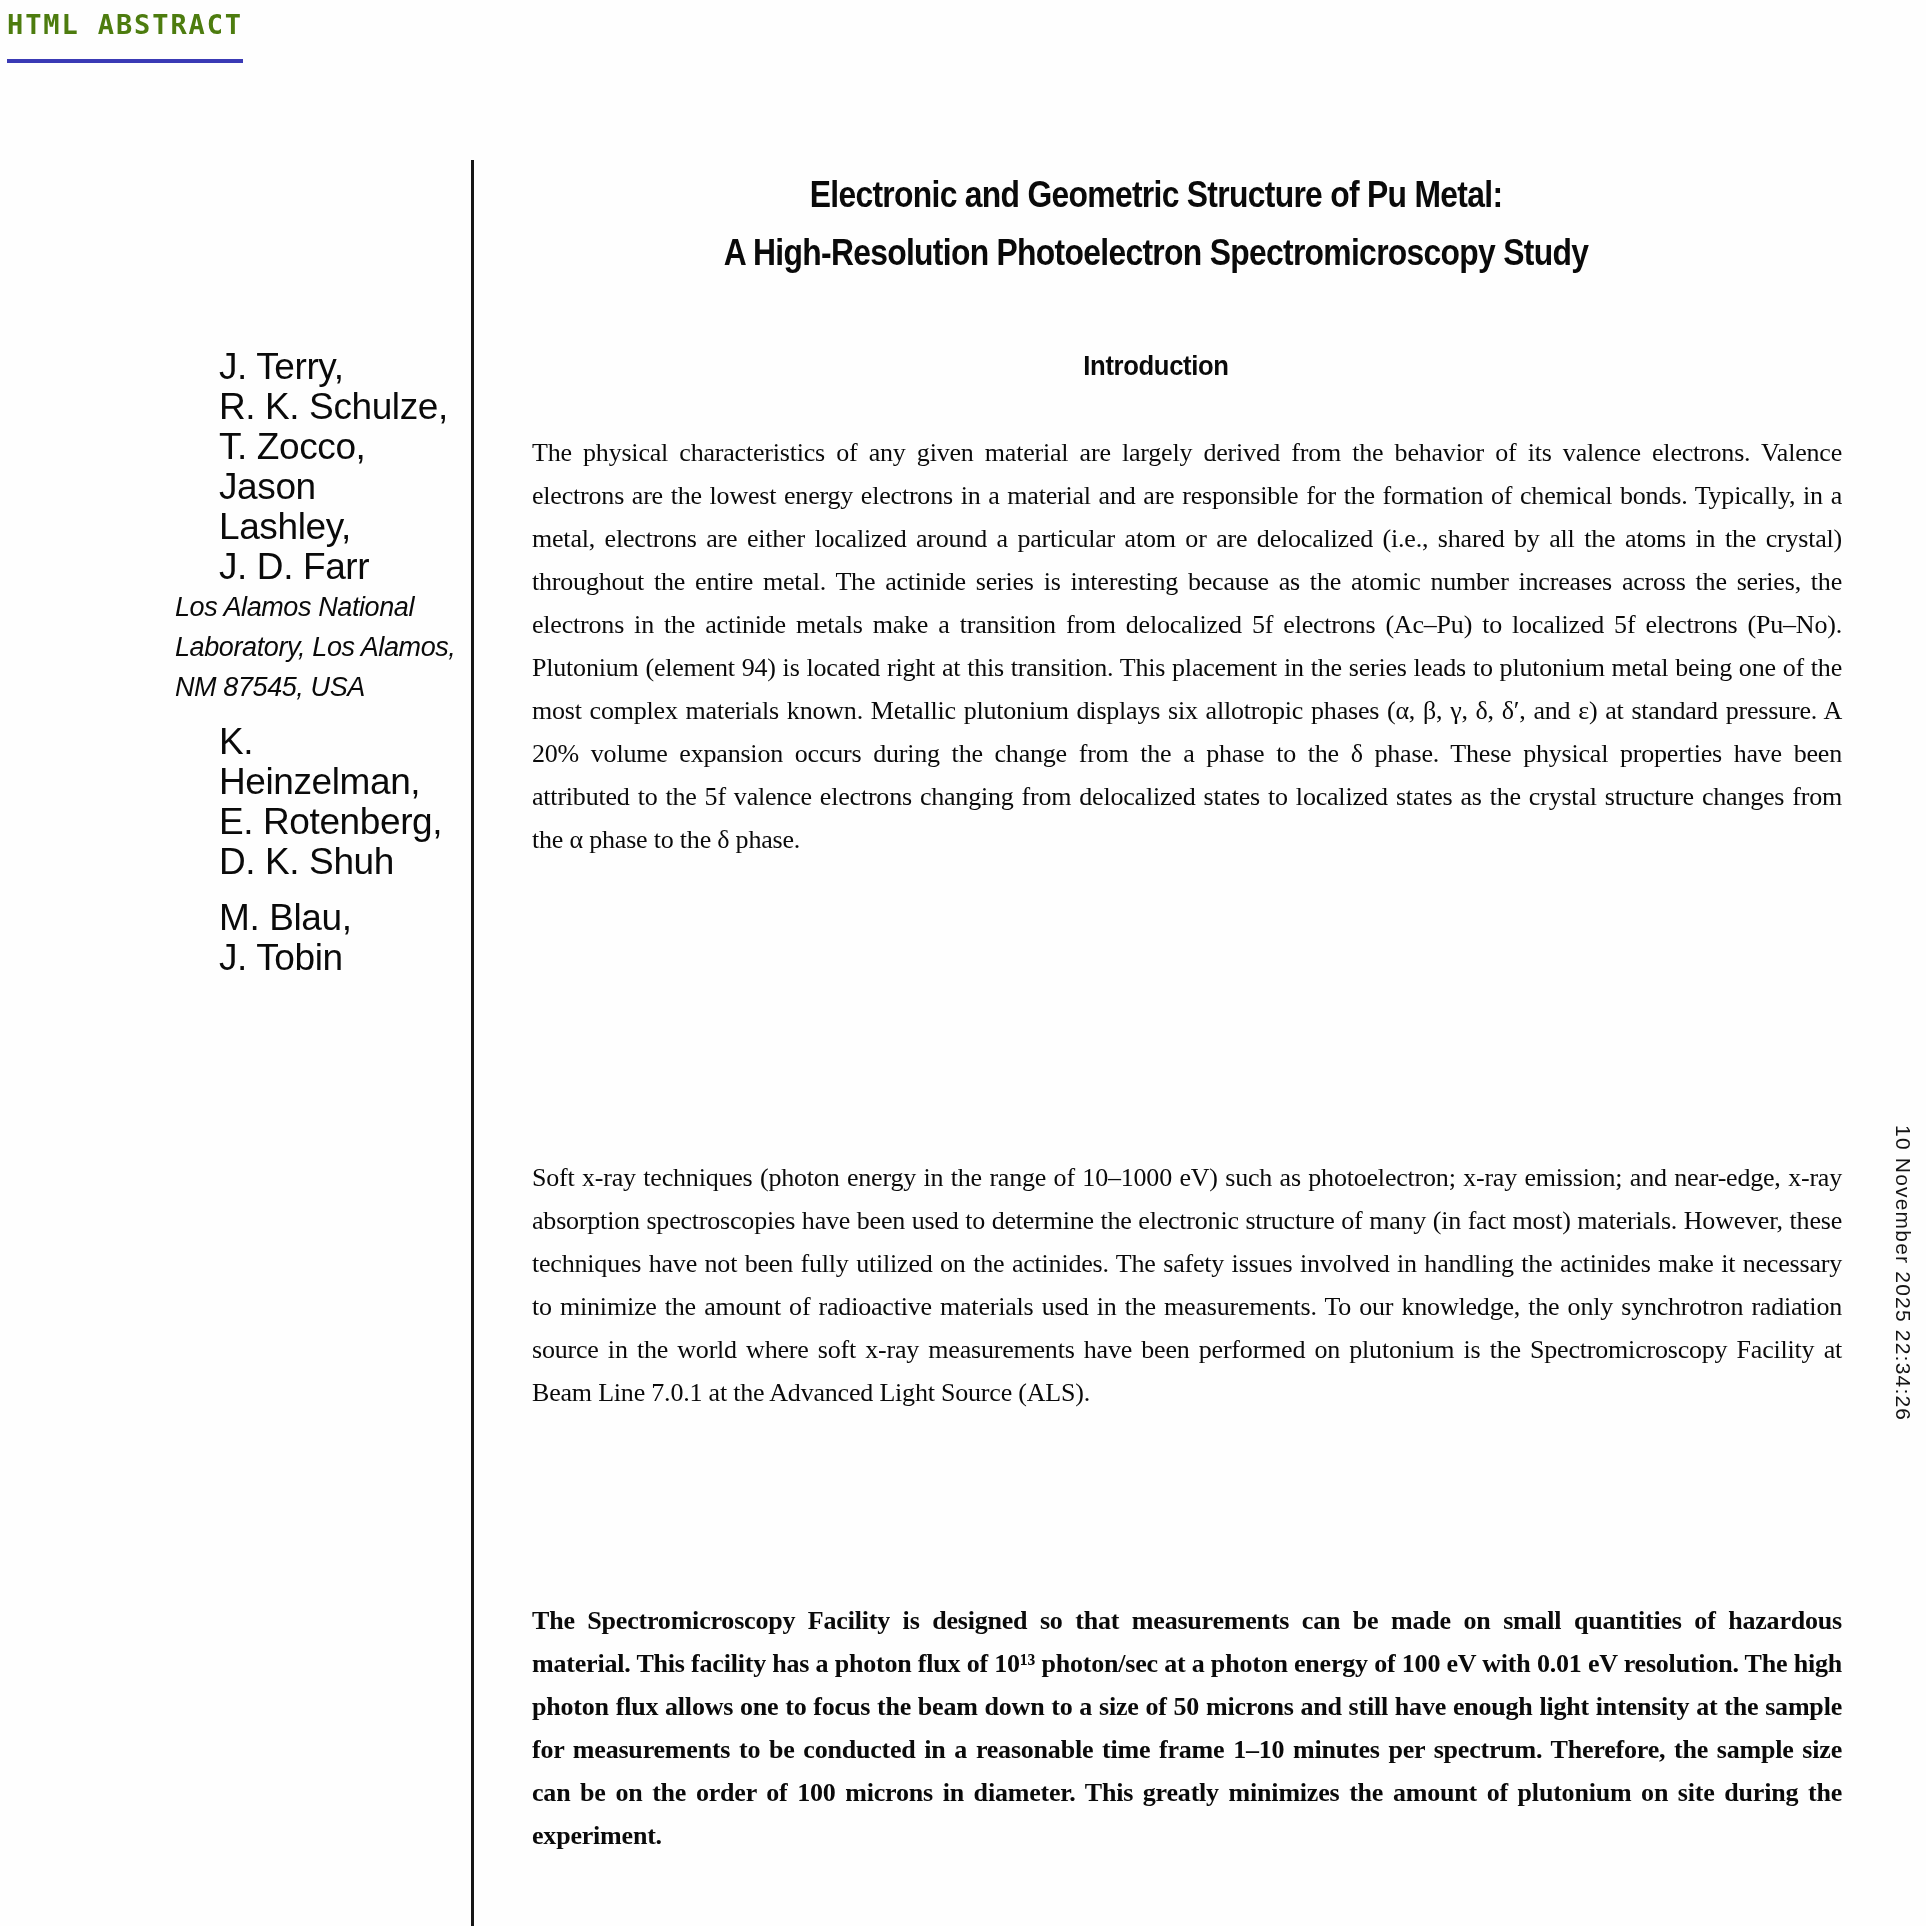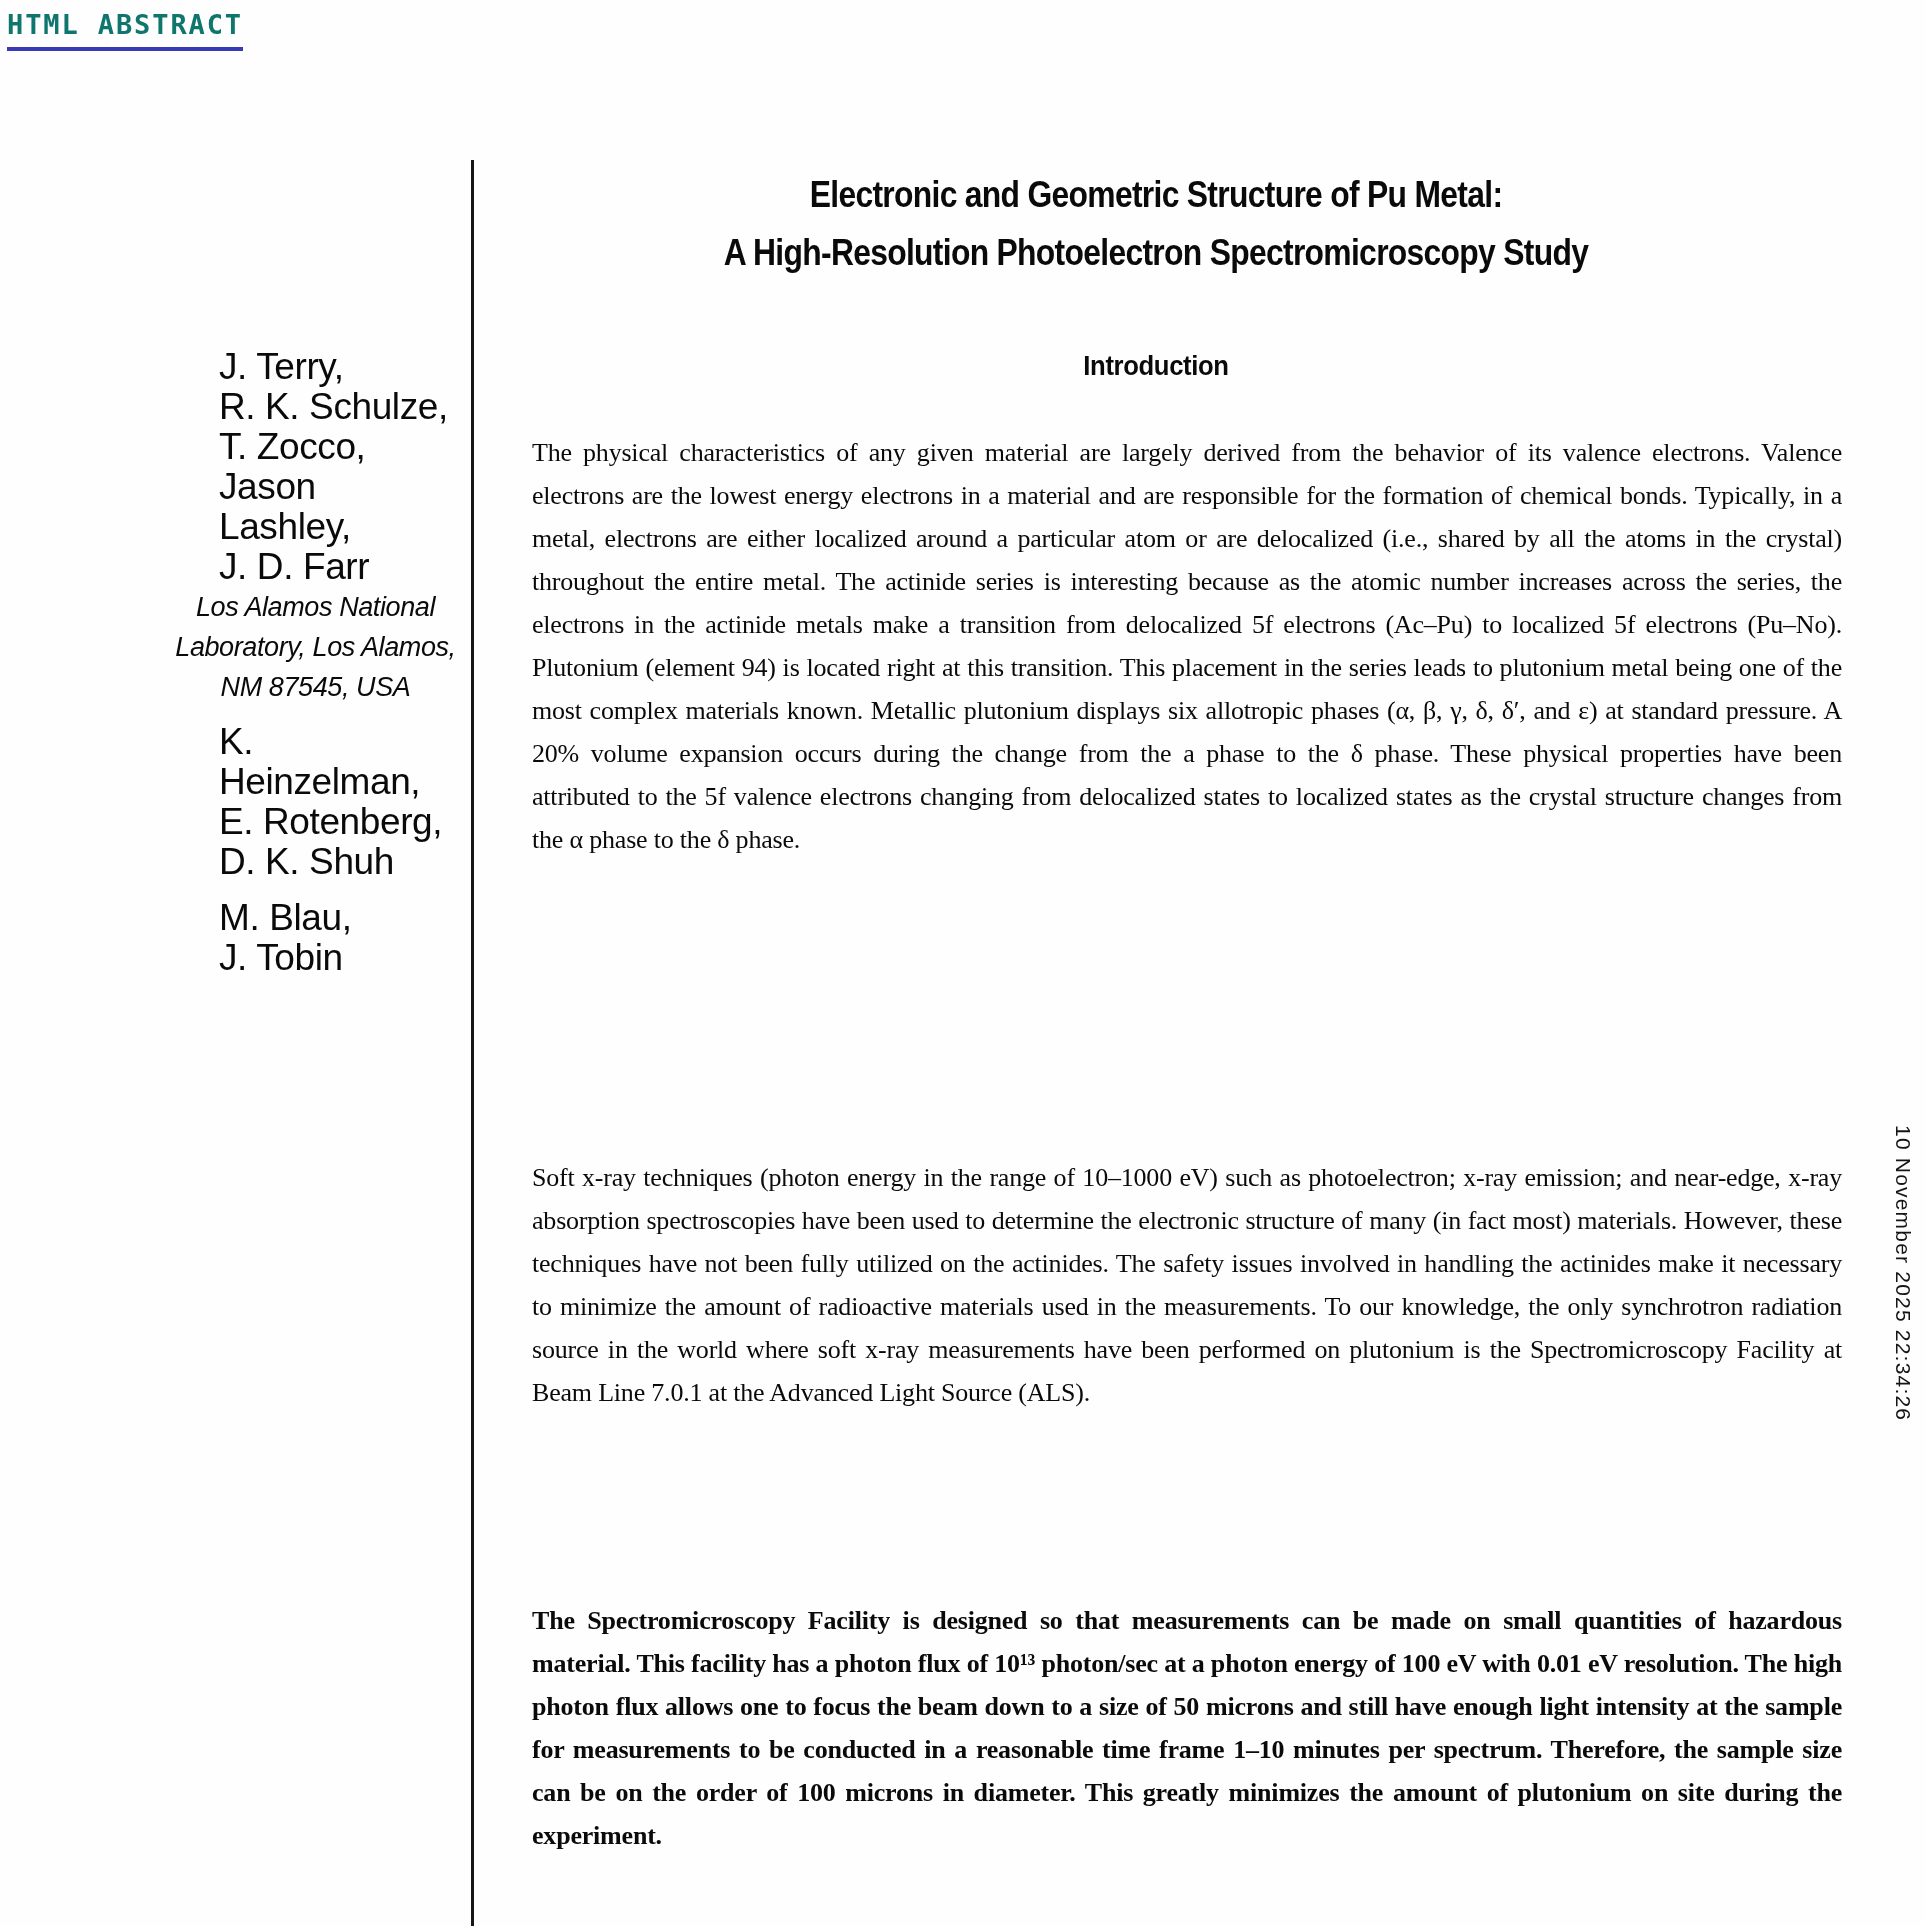--- a/index.html
+++ b/index.html
@@ -5,35 +5,35 @@
   html, body { margin:0; padding:0; background:#ffffff; }
   .page {
     position:relative; width:1965px; height:2542px;
     background:#fefefe; overflow:hidden;
     font-family:"Liberation Serif", serif; color:#0a0a0a;
   }
   .abstract-link {
     position:absolute; left:7px; top:8.5px;
     font-family:"DejaVu Sans Mono", monospace; font-weight:bold;
     font-size:27px; letter-spacing:1.9px;
-    color:#0f766e; text-decoration:none;
-    border-bottom:4.2px solid #3a3ab5; padding-bottom:7px;
+    color:#4d7c0f; text-decoration:none;
+    border-bottom:4.2px solid #3a3ab5; padding-bottom:19px;
     cursor:pointer;
   }
   .divider {
     position:absolute; left:471px; top:160px;
     width:2.7px; height:2282px; background:#161616;
   }
   .sidebar {
     position:absolute; left:175px; top:347px; width:281px;
     font-family:"Liberation Sans", sans-serif;
   }
   .author-group { margin-bottom:15.4px; }
   .author-name  { font-weight:normal; font-size:37px; line-height:40px; letter-spacing:-0.4px;margin-left:44px; }
-  .author-affil { font-style:italic; font-size:27px; line-height:40px; letter-spacing:-0.4px;text-align:center; }
+  .author-affil { font-style:italic; font-size:27px; line-height:40px; letter-spacing:-0.4px; }
   .main-block { position:absolute; left:501px; width:1310px; }
   .paper-title {
     top:166px; text-align:center;
     font-family:"Liberation Sans", sans-serif; font-weight:bold;
     font-size:37px; line-height:58px; letter-spacing:-0.8px;
     transform:scaleX(0.86);
   }
   .section-heading {
     text-align:center;
     font-family:"Liberation Sans", sans-serif; font-weight:bold;

